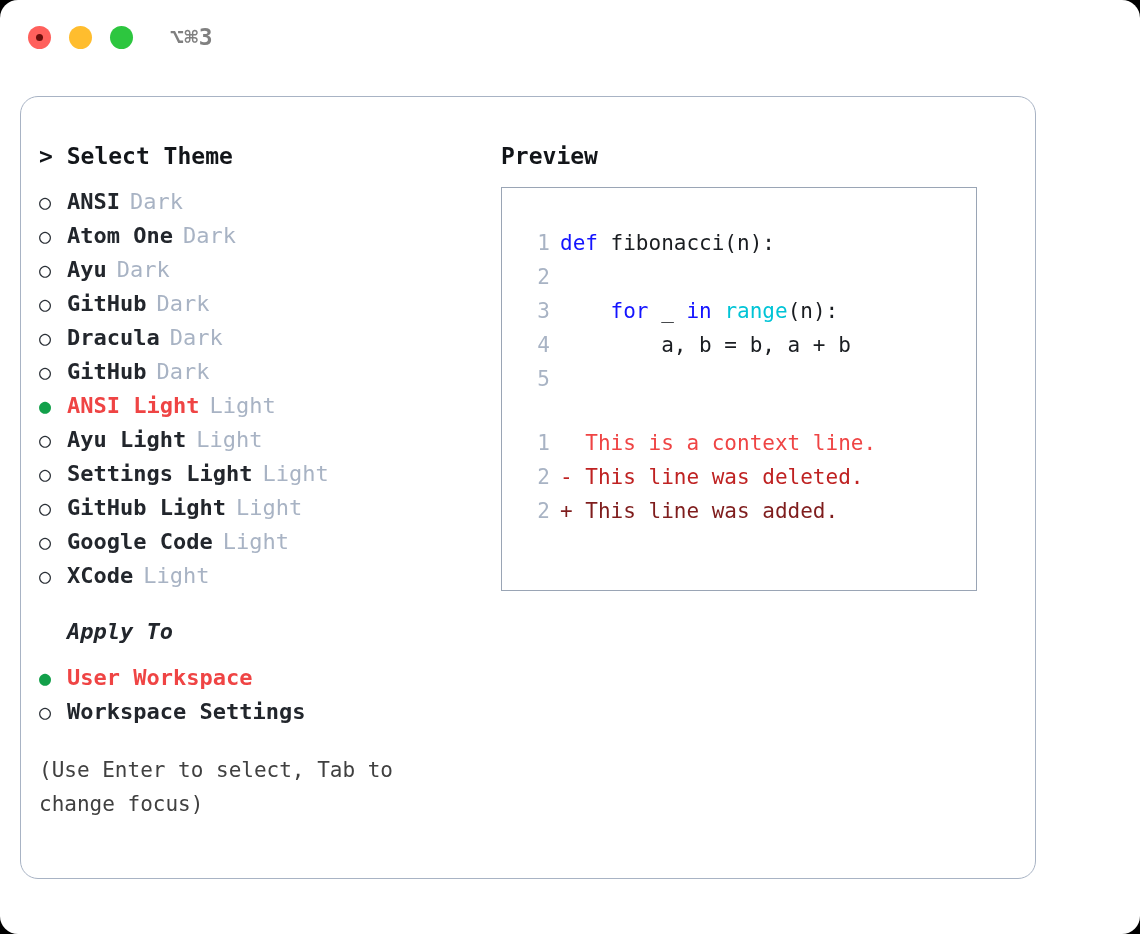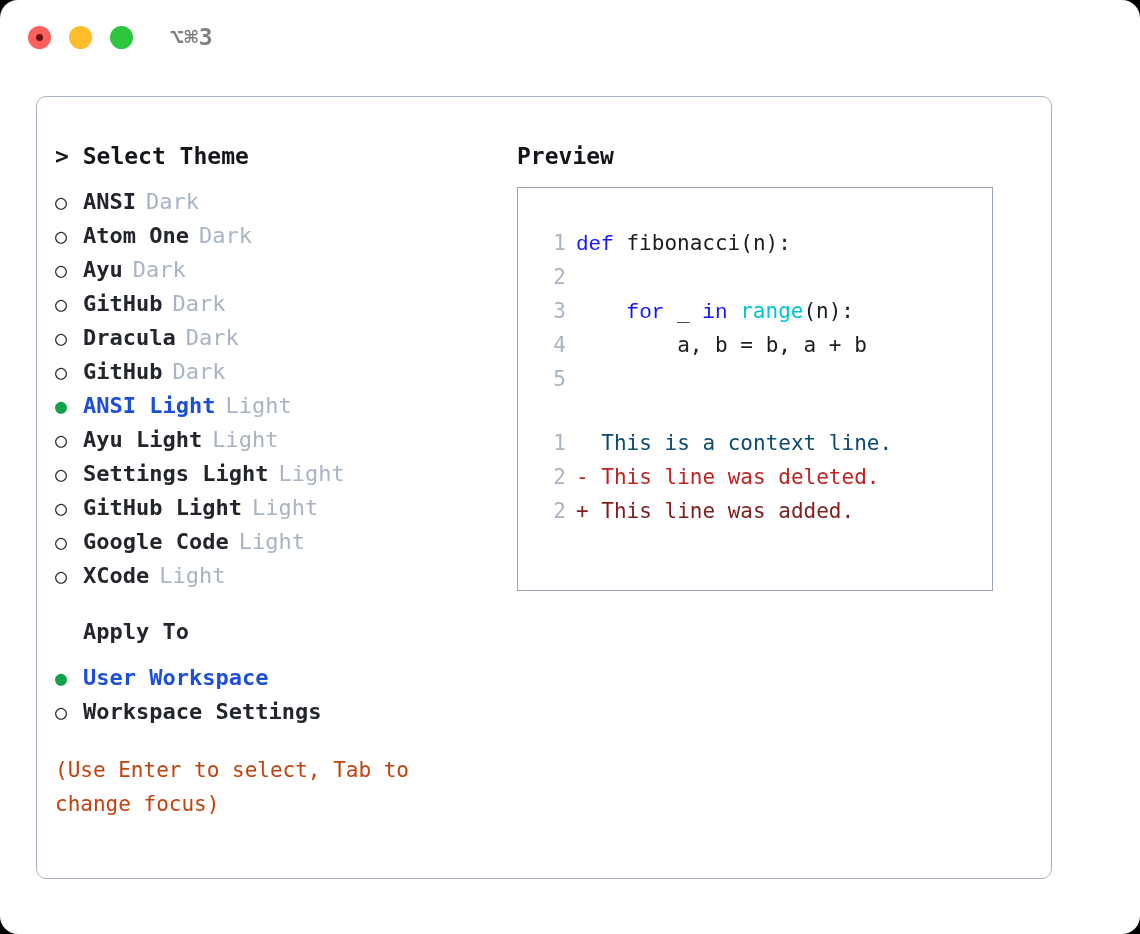--- a/index.html
+++ b/index.html
@@ -64,25 +64,25 @@
     font-size: 23px;
     font-weight: bold;
     color: #808080;
     letter-spacing: 0.5px;
     white-space: nowrap;
   }
 
   
   .panel {
     position: absolute;
-    left: 36px; top: 96px;
+    left: 20px; top: 96px;
     width: 1016px;
     height: 783px;
     border: 1.6px solid #a8b3c4;
-    border-radius: 10px;
+    border-radius: 18px;
     box-sizing: border-box;
   }
 
   
   .left-col {
     position: absolute;
     left: 18px;
     top: 42px;
     width: 450px;
   }
@@ -110,43 +110,44 @@
     font-size: 20px;
     color: #2a2f36;
     line-height: 34px;
   }
   .marker.on { color: #12a04a; }
   .opt-label {
     color: #22262c;
     font-weight: bold;
     margin-top: 12px;
   }
-  .opt-row.selected .opt-label { color: #1d4ed8; font-weight: bold; }
+  .opt-row.selected .opt-label { color: #ef4444; font-weight: bold; }
   .opt-cat {
     color: #a8b3c4;
     margin-left: 10px;
     font-weight: normal;
   }
 
   .section-gap { height: 34px; }
 
   .apply-heading {
     font-size: 22px;
     color: #22262c;
     font-weight: bold;
     height: 34px;
     line-height: 34px;
     padding-left: 28px;
     white-space: pre;
+    font-style: italic;
   }
 
   .hint {
     margin-top: 36px;
     font-size: 21px;
-    color: #c2410c;
+    color: #404040;
     line-height: 34px;
     width: 400px;
     white-space: normal;
   }
 
   
   .right-col {
     position: absolute;
     left: 480px;
     top: 42px;
@@ -170,27 +171,27 @@
   }
   .lineno {
     width: 34px;
     flex: 0 0 34px;
     text-align: right;
     color: #a8b3c4;
     padding-right: 10px;
   }
   .code-text { color: #1a1d21; }
 
-  .tok-kw   { color: #1414ff; font-family: Liberation Mono, monospace; }
+  .tok-kw   { color: #1414ff; }
   .tok-fn   { color: #00c4d6; }
   .tok-num  { color: #13a03c; }
   .tok-id   { color: #1a1d21; }
 
   .diff-gap { height: 30px; }
-  .diff-ctx { color: #0c4a6e; text-align: center; }
+  .diff-ctx { color: #ef4444; text-align: center; }
   .diff-del { color: #bf2222; text-align: right; }
   .diff-add { color: #7f1d1d; }
 </style>
 </head>
 <body>
 
 <div class="window">
 
   <div class="titlebar">
     <div class="lights">

